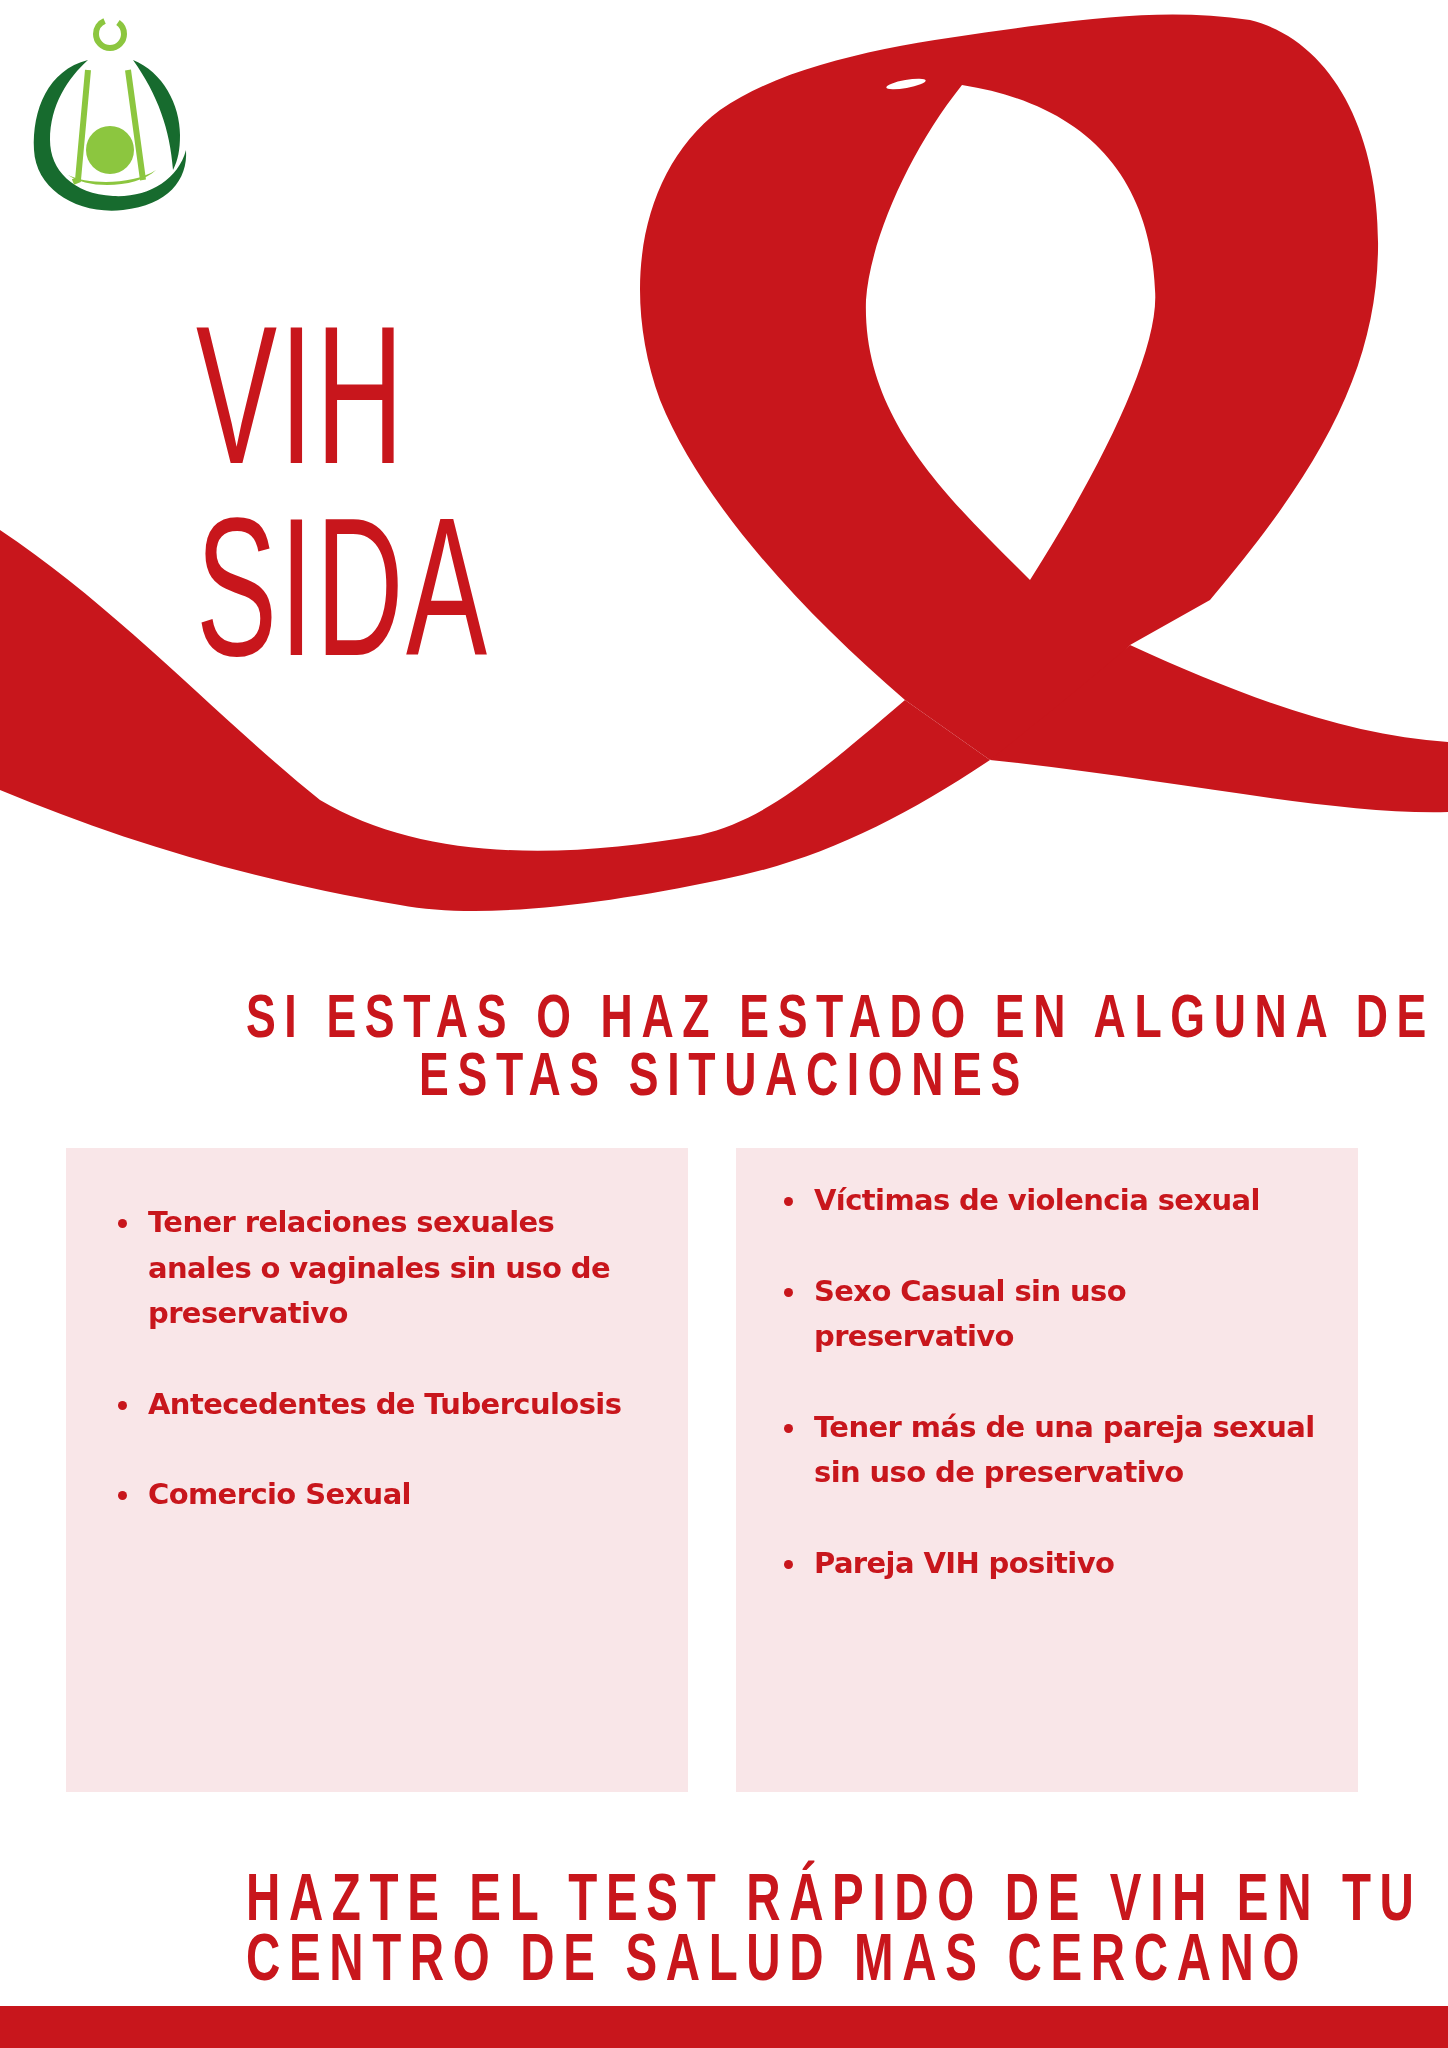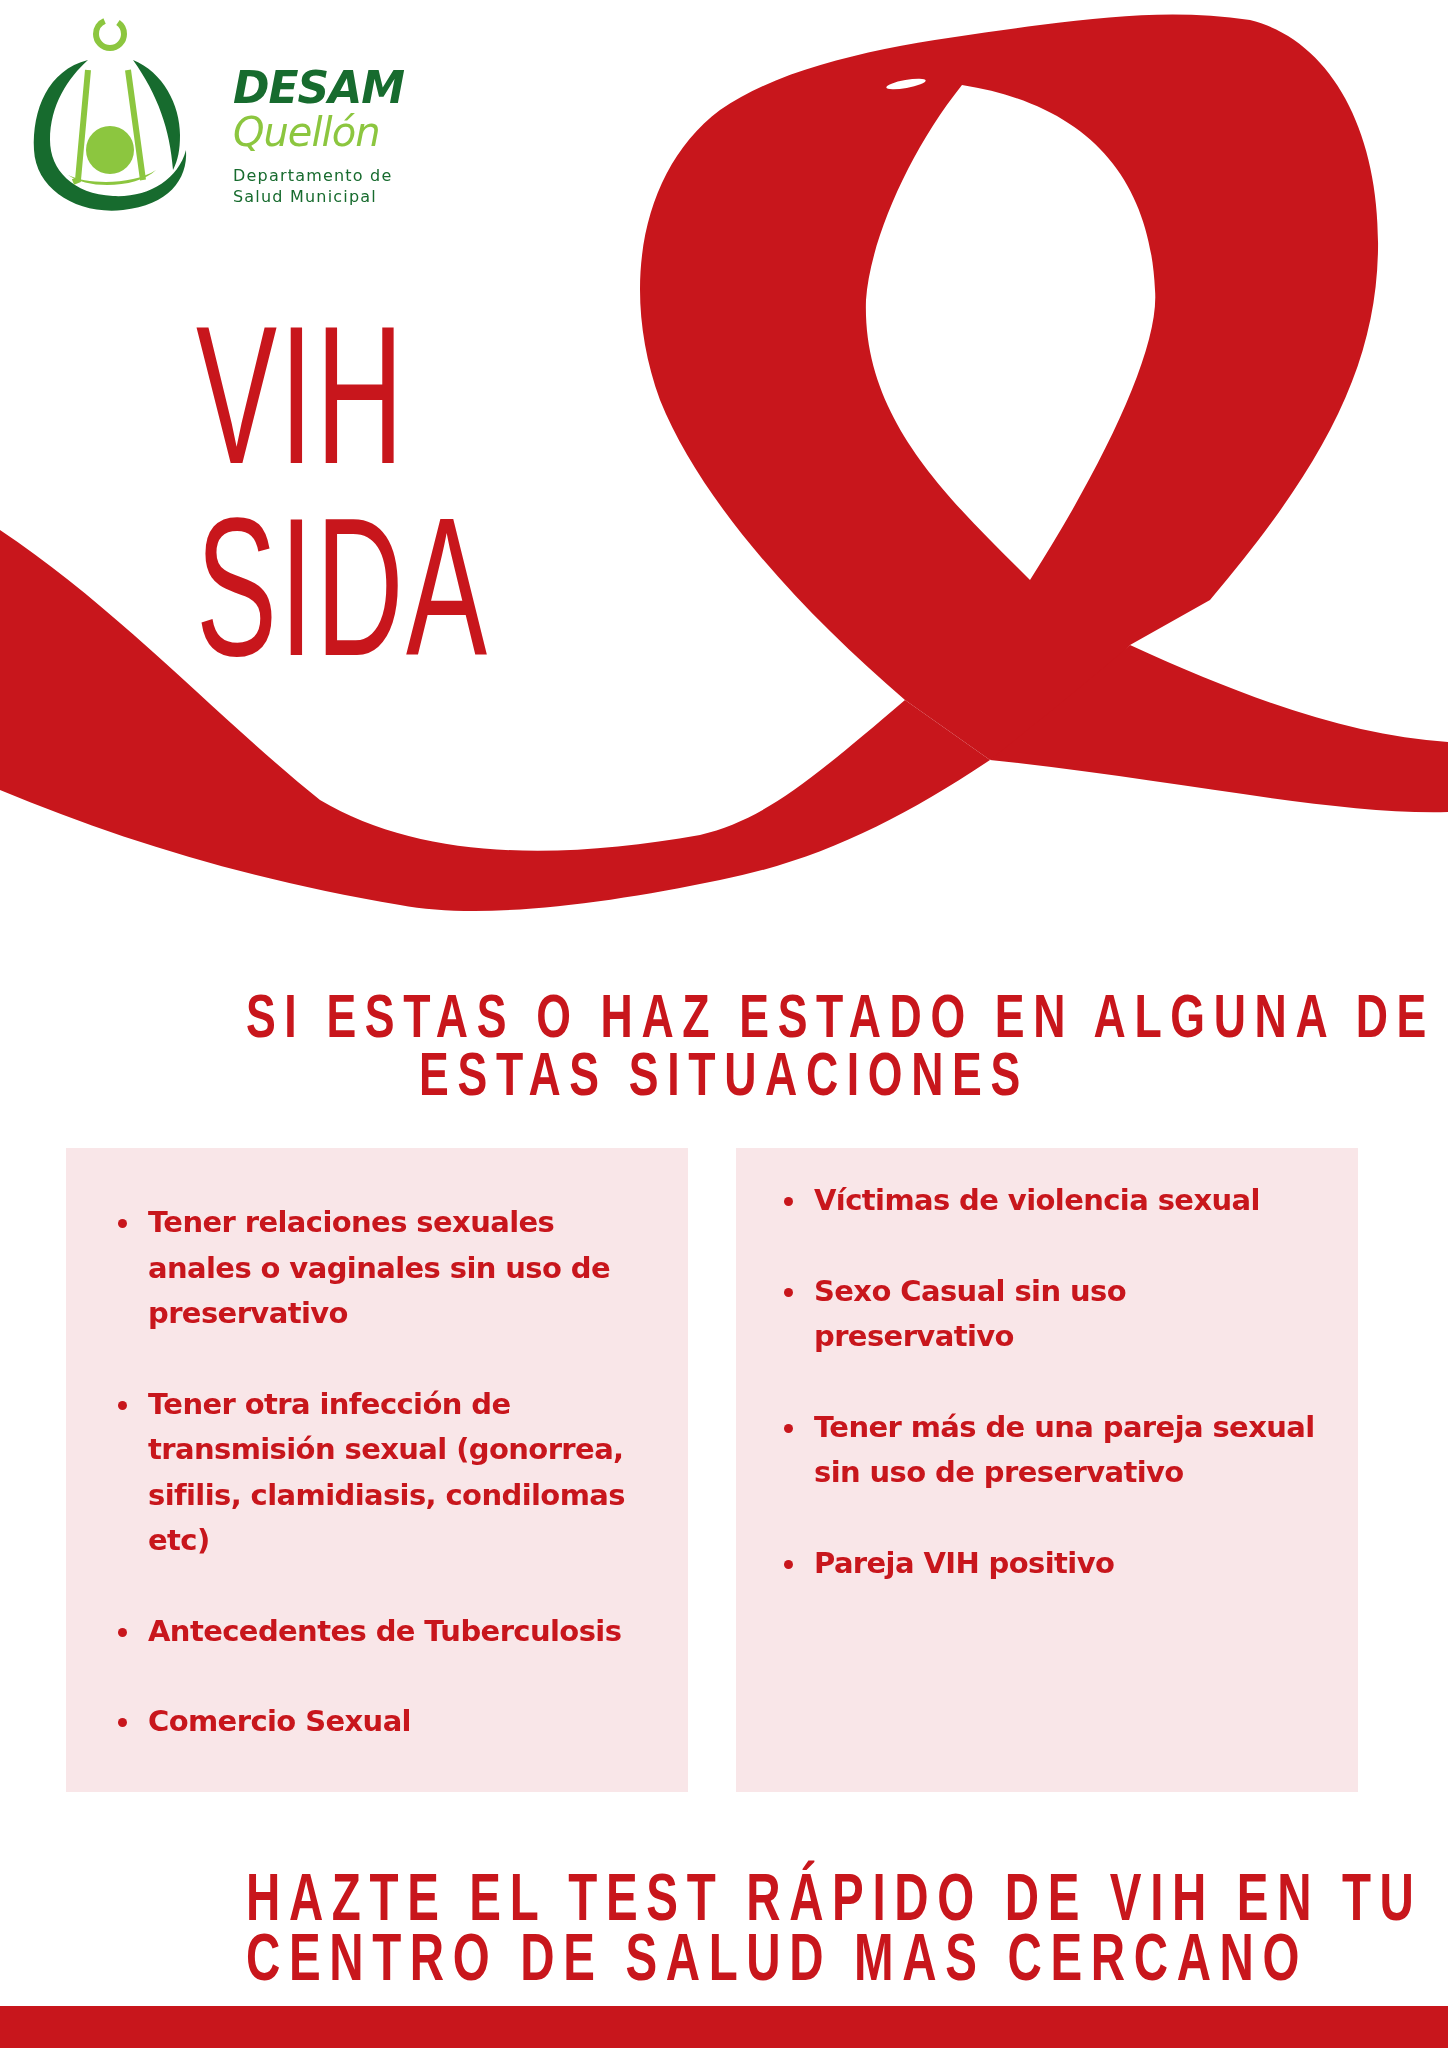--- a/index.html
+++ b/index.html
@@ -45,44 +45,35 @@
 
 <div class="logo">
   <svg width="170" height="205" viewBox="0 0 170 205" style="position:absolute;left:0;top:0;">
     <circle cx="82" cy="24" r="14" fill="none" stroke="#8cc63f" stroke-width="6" stroke-dasharray="60 14"></circle>
     <path d="M60,50 C20,60 4,100 6,140 C8,180 50,205 95,200 C140,195 160,170 158,140 C150,170 120,188 85,186 C45,184 22,160 22,130 C22,95 40,68 60,50 Z" fill="#176b2e"></path>
     <path d="M105,50 C135,62 152,95 152,125 C152,140 150,150 145,160 C142,120 130,85 105,50 Z" fill="#176b2e"></path>
     <path d="M60,60 L50,170 L45,172 M100,60 L115,170" stroke="#8cc63f" stroke-width="6" fill="none"></path>
     <circle cx="82" cy="140" r="24" fill="#8cc63f"></circle>
     <path d="M40,165 C60,175 105,175 128,160 C110,178 60,180 40,165 Z" fill="#8cc63f"></path>
   </svg>
-  <div class="logo-text">
-    <div class="logo-desam">DESAM</div>
-    <div class="logo-quellon">Quellón</div>
-    <div class="logo-dept">
-      <div>Departamento de</div>
-      <div>Salud Municipal</div>
-    </div>
-  </div>
 </div>
 
 <div class="hero-title">
   <span class="hero-line">VIH</span>
   <span class="hero-line">SIDA</span>
 </div>
 
 <div class="headline h1">
   <span class="hl">SI ESTAS O HAZ ESTADO EN ALGUNA DE</span>
   <span class="hl">ESTAS SITUACIONES</span>
 </div>
 
 <div class="panel left">
   <ul>
     <li>Tener relaciones sexuales anales  o vaginales sin uso de preservativo</li>
-    <li> Tener otra infección de transmisión sexual  (gonorrea, sifilis, clamidiasis, condilomas etc)</li>
     <li>Antecedentes de Tuberculosis</li>
     <li>Comercio Sexual</li>
   </ul>
 </div>
 
 <div class="panel right">
   <ul>
     <li>Víctimas de violencia sexual</li>
     <li>Sexo Casual sin uso preservativo</li>
     <li>Tener más de una pareja sexual sin uso de preservativo</li>

